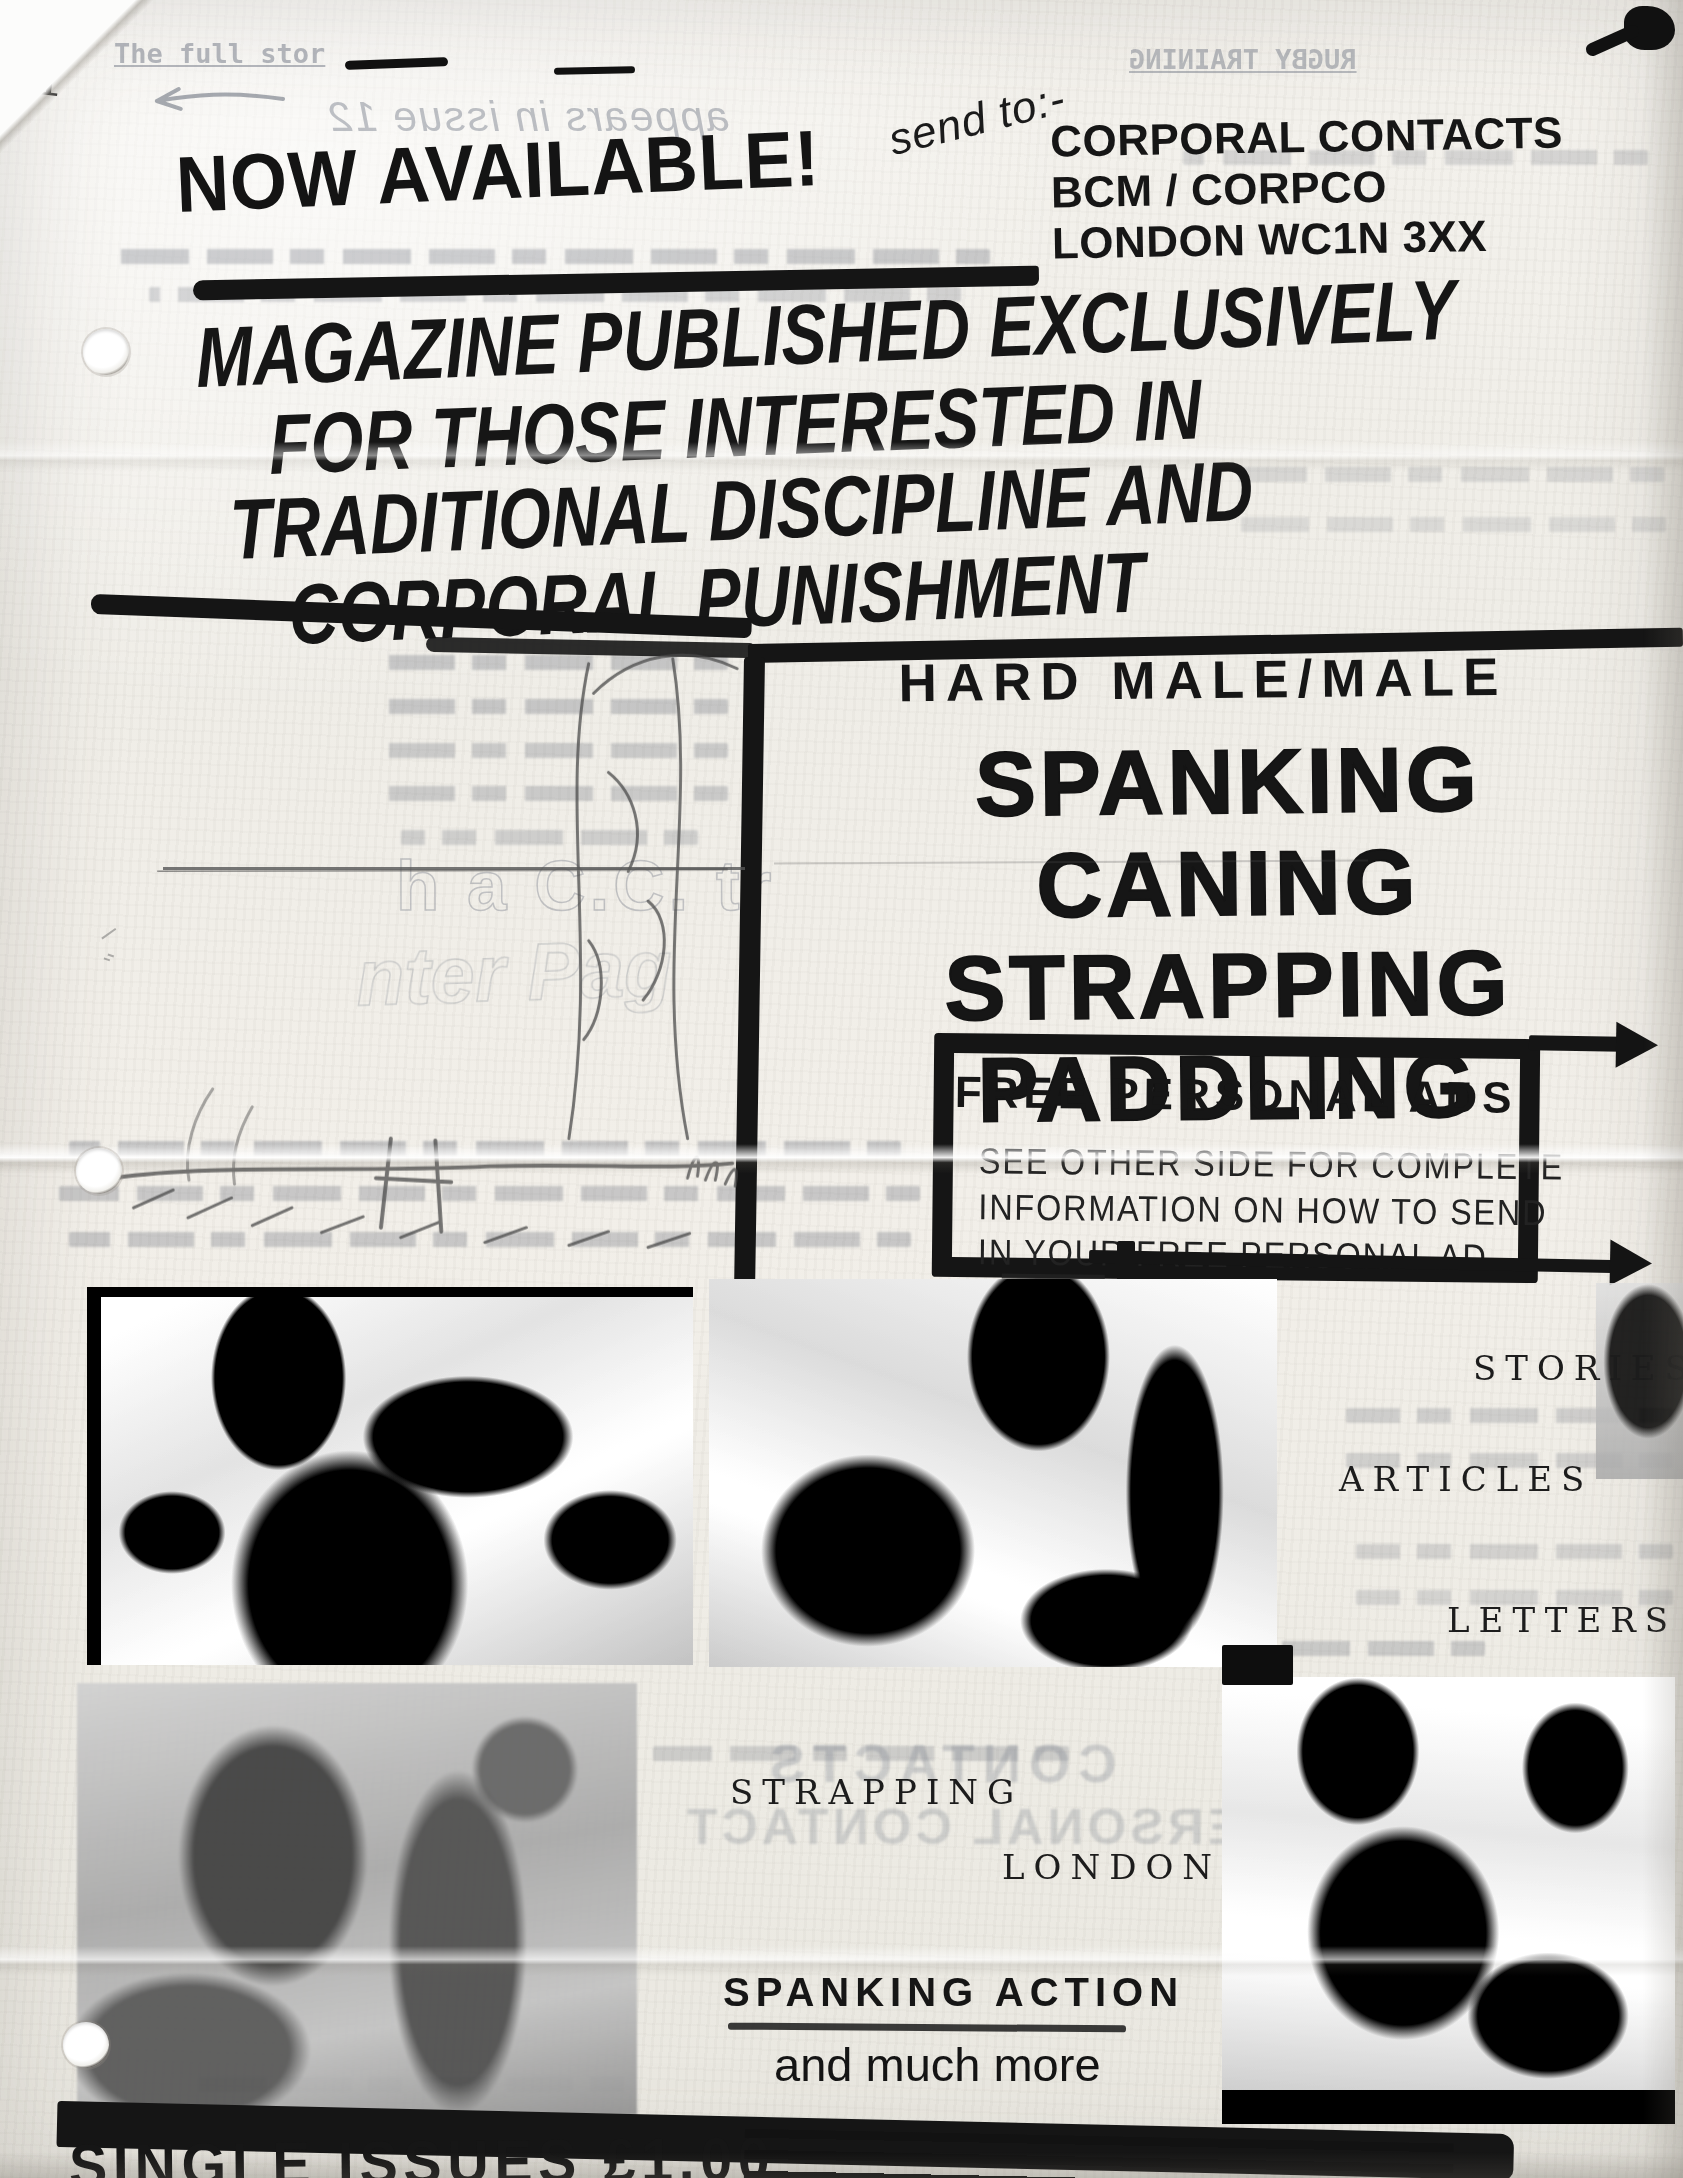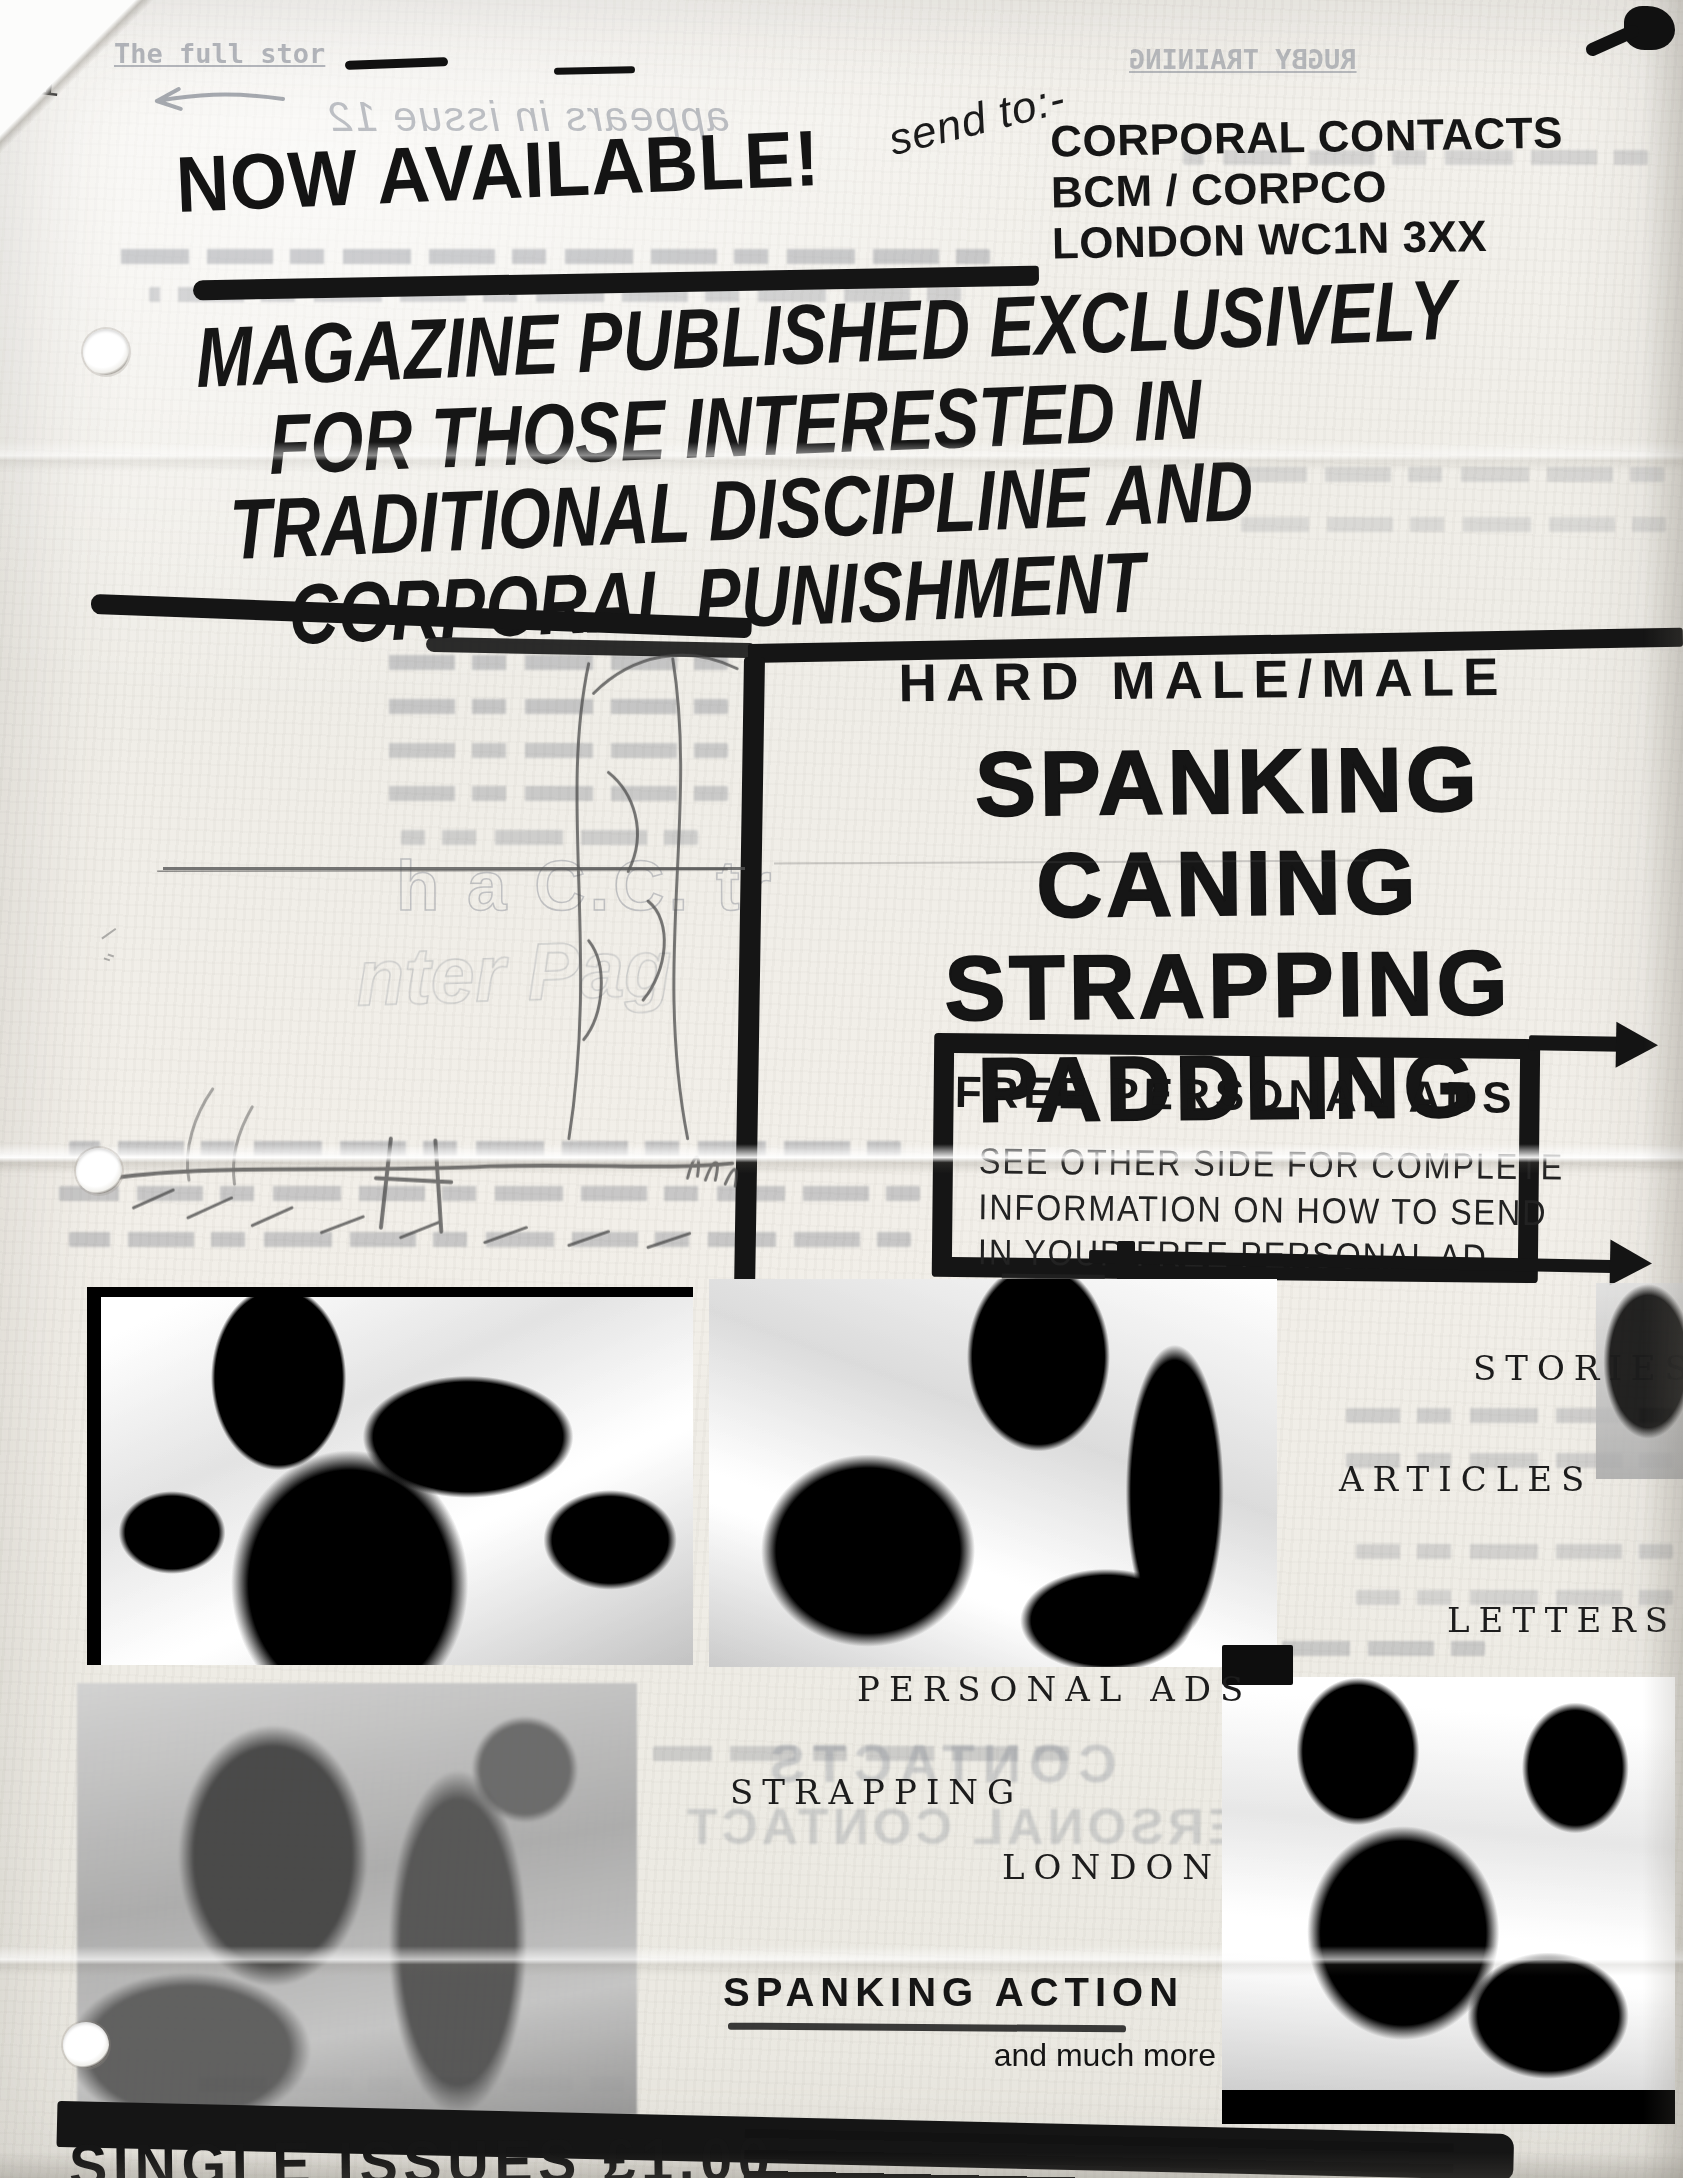--- a/index.html
+++ b/index.html
@@ -166,26 +166,25 @@
   <div class="abs" style="left:1222px;top:1645px;width:71px;height:40px;background:#0e0e0e;border-radius:2px;"></div>
   <div class="photo" style="left:1596px;top:1283px;width:87px;height:196px;opacity:.85;
        background:radial-gradient(69px 119px at 60% 40%, #141414 55%, transparent 65%),linear-gradient(180deg,#cdc9c1,#a39f96);"></div>
 
   <div class="abs" style="left:163px;top:867px;width:582px;height:3px;background:#555;opacity:.8"></div>
   <div class="abs" style="left:774px;top:861px;width:594px;height:2px;background:#555;opacity:.25;transform:rotate(-.3deg)"></div>
 
   <div class="serifword" style="left:1473px;top:1348px;">STORIES</div>
   <div class="serifword" style="left:1339px;top:1459px;">ARTICLES</div>
   <div class="serifword" style="left:1447px;top:1600px;">LETTERS</div>
-  <div class="serifword" style="left:857px;top:1669px;">PERSONAL ADS</div>
   <div class="serifword" style="left:730px;top:1772px;">STRAPPING</div>
   <div class="serifword" style="left:1002px;top:1847px;">LONDON</div>
   <div class="hline" style="left:723px;top:1970px;font-size:40px;letter-spacing:6px;">SPANKING ACTION</div>
   <div class="abs" style="left:728px;top:2024px;width:398px;height:7px;background:#1a1a1a;opacity:.85;border-radius:3px;transform:rotate(.4deg)"></div>
-  <div class="abs" style="left:800px;top:2037px;width:416px;text-align:right;font-size:32px;color:#141414;">and much more</div>
+  <div class="abs" style="left:774px;top:2037px;width:416px;text-align:left;font-size:47px;color:#141414;">and much more</div>
 
   <div class="rule" style="left:57px;top:2101px;width:1457px;height:46px;transform:rotate(1.3deg);transform-origin:left center;border-radius:4px 14px 10px 4px;"></div>
   <div class="hline" style="left:69px;top:2131px;font-size:61px;letter-spacing:6px;transform:rotate(-.6deg) scaleX(.94);transform-origin:left center;">SINGLE ISSUES £1.00</div>
   <div class="abs" style="left:744px;top:2136px;width:709px;height:79px;transform:rotate(1.2deg);
        background:repeating-linear-gradient(180deg,#121212 0 9px,transparent 9px 21px);"></div>
 
   <div class="crease" style="top:442px;opacity:.55"></div>
   <div class="crease" style="top:1144px;"></div>
   <div class="crease" style="top:1946px;opacity:.7"></div>
 

